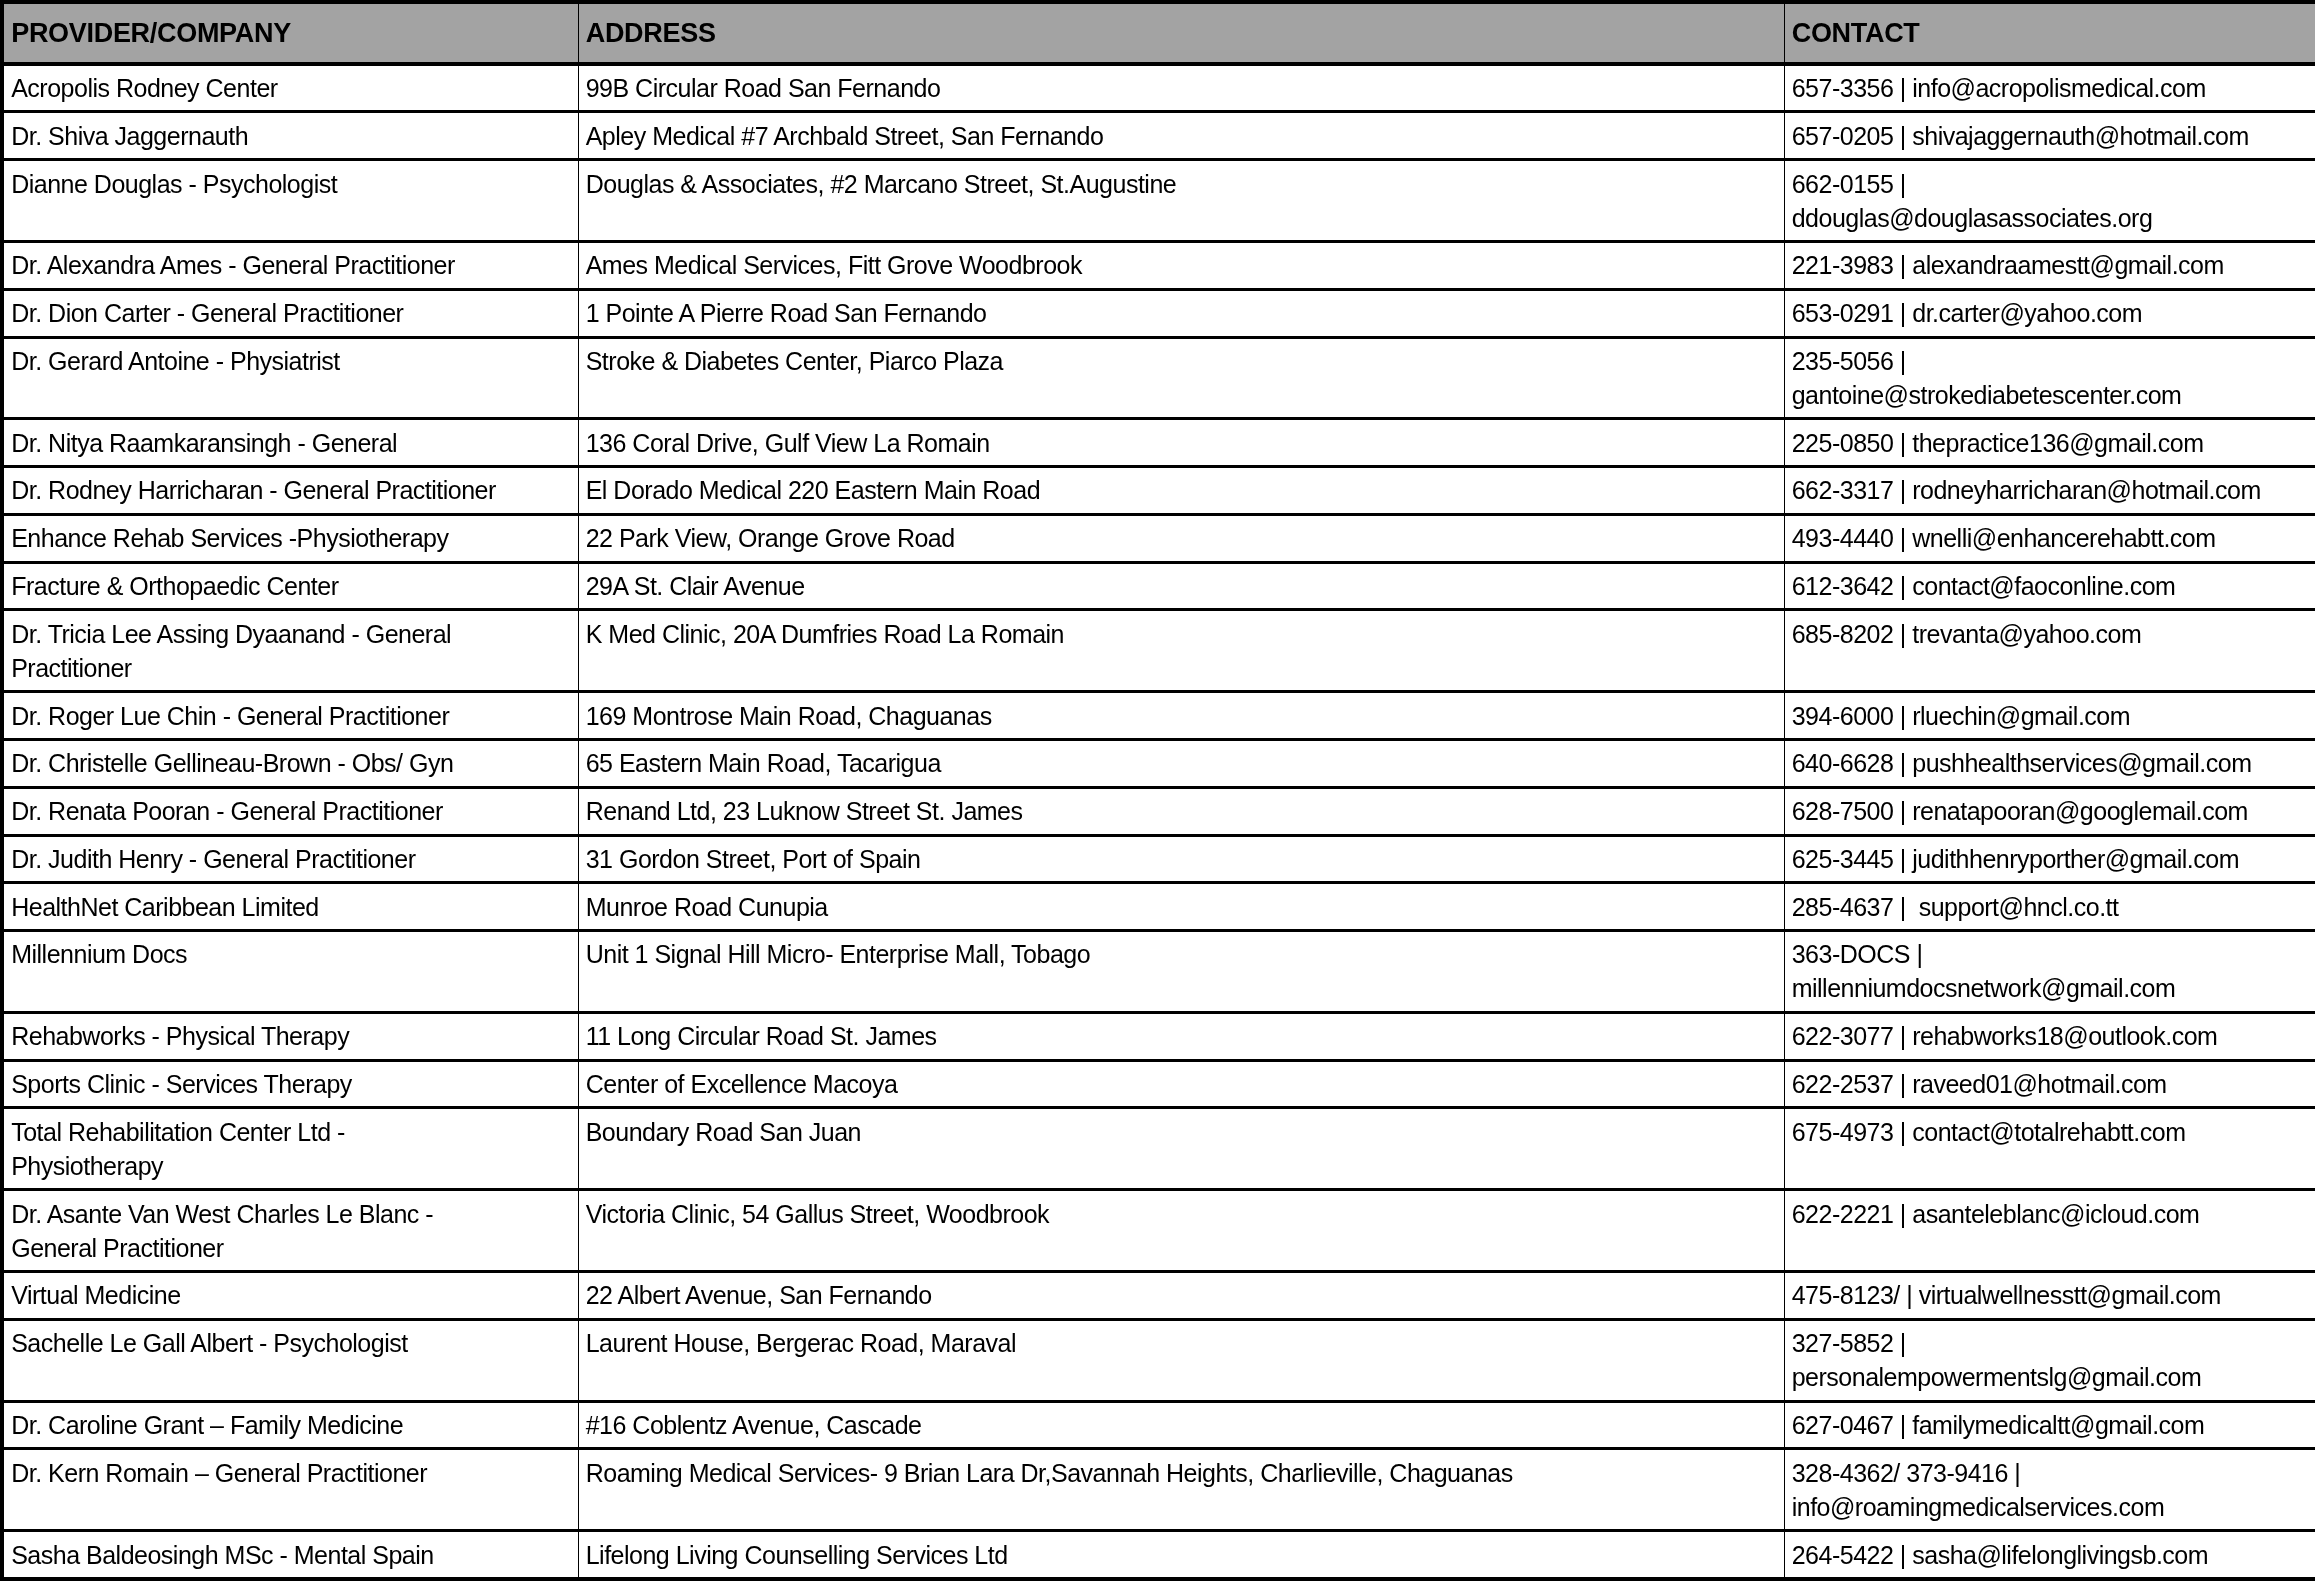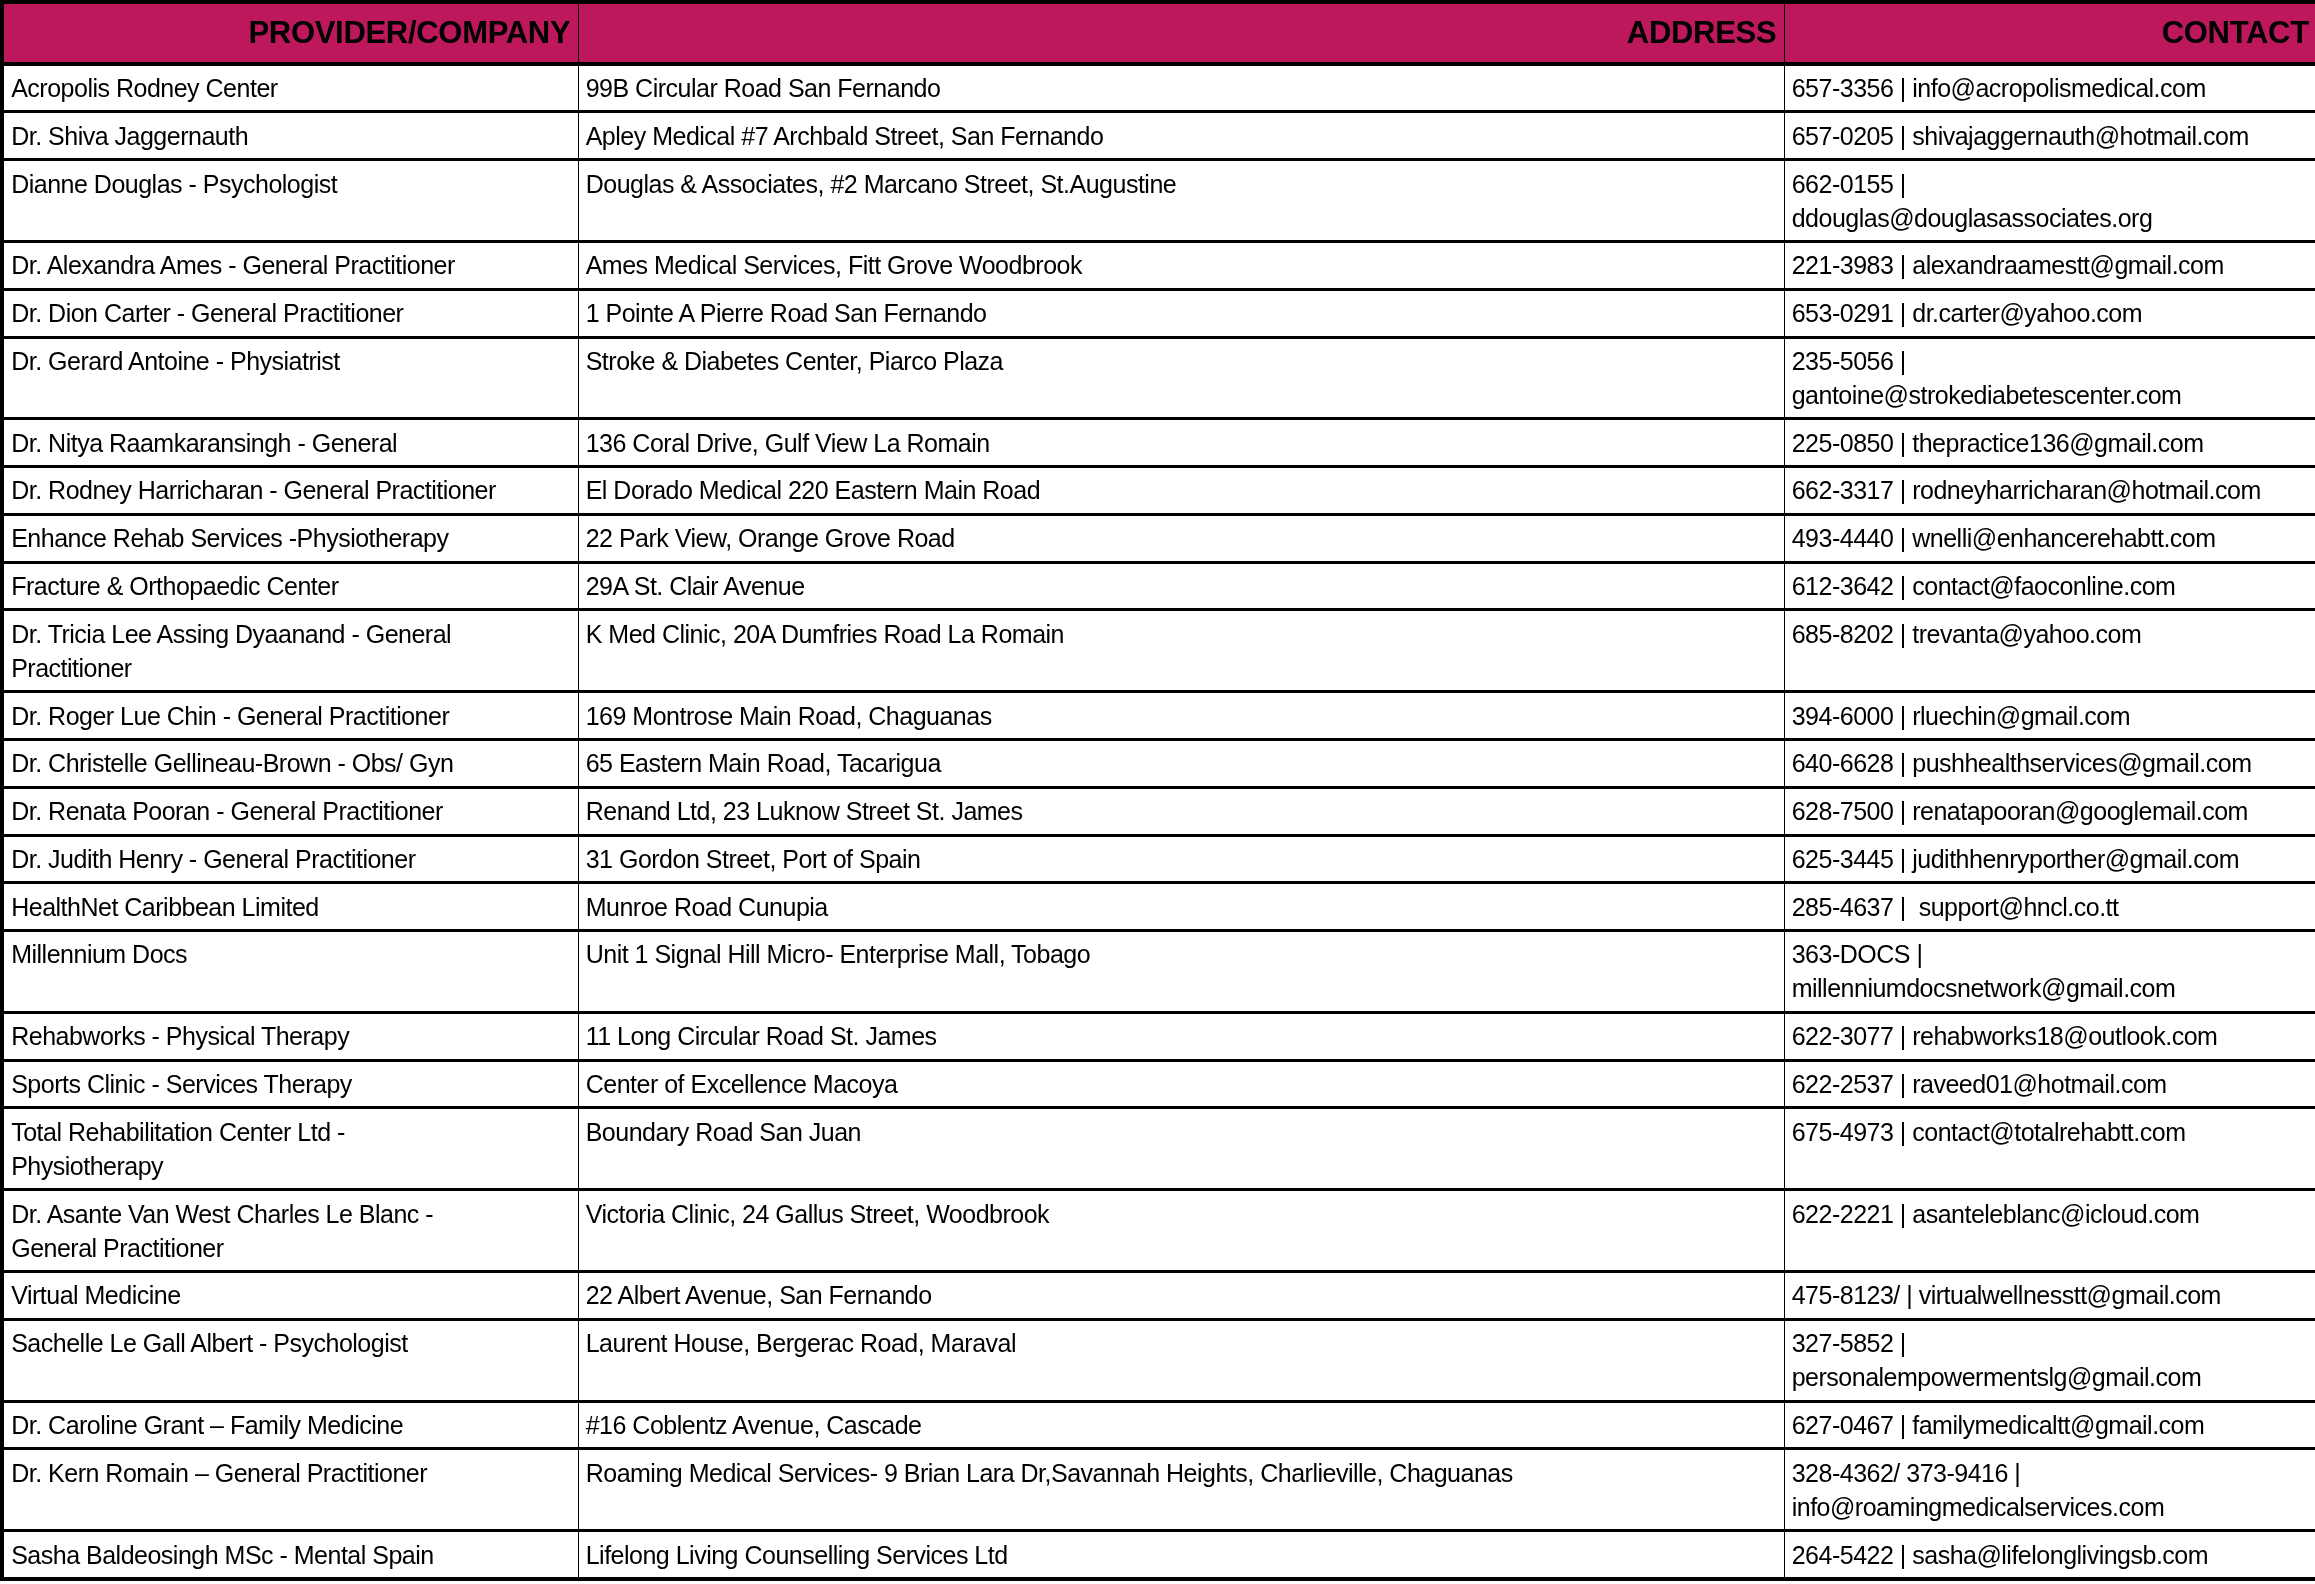--- a/index.html
+++ b/index.html
@@ -14,25 +14,25 @@
     width: 2316px;
     table-layout: fixed;
     border-collapse: collapse;
     border: 4.5px solid #000;
   }
   col.c-provider { width: 576px; }
   col.c-address  { width: 1206px; }
   col.c-contact  { width: 534px; }
 
   thead th {
-    background: #be185d;
-    font-size: 31px;
+    background: #a3a3a3;
+    font-size: 27px;
     font-weight: bold;
     letter-spacing: -0.3px;
-    text-align: right;
+    text-align: left;
     vertical-align: middle;
     padding: 11.8px 7.2px;
     border: 1.8px solid #000;
     border-top-width: 4.5px;
     border-bottom-width: 4.5px;
     line-height: 34px;
   }
   tbody td {
     font-size: 25px;
     line-height: 34px;
@@ -166,21 +166,21 @@
       </tr>
       <tr>
         <td>Total Rehabilitation Center Ltd -
 Physiotherapy</td>
         <td>Boundary Road San Juan</td>
         <td>675-4973 | contact@totalrehabtt.com</td>
       </tr>
       <tr>
         <td>Dr. Asante Van West Charles Le Blanc -
 General Practitioner</td>
-        <td>Victoria Clinic, 24 Gallus Street, Woodbrook</td>
+        <td>Victoria Clinic, 54 Gallus Street, Woodbrook</td>
         <td>622-2221 | asanteleblanc@icloud.com</td>
       </tr>
       <tr>
         <td>Virtual Medicine</td>
         <td>22 Albert Avenue, San Fernando</td>
         <td>475-8123/ | virtualwellnesstt@gmail.com</td>
       </tr>
       <tr>
         <td>Sachelle Le Gall Albert - Psychologist</td>
         <td>Laurent House, Bergerac Road, Maraval</td>

